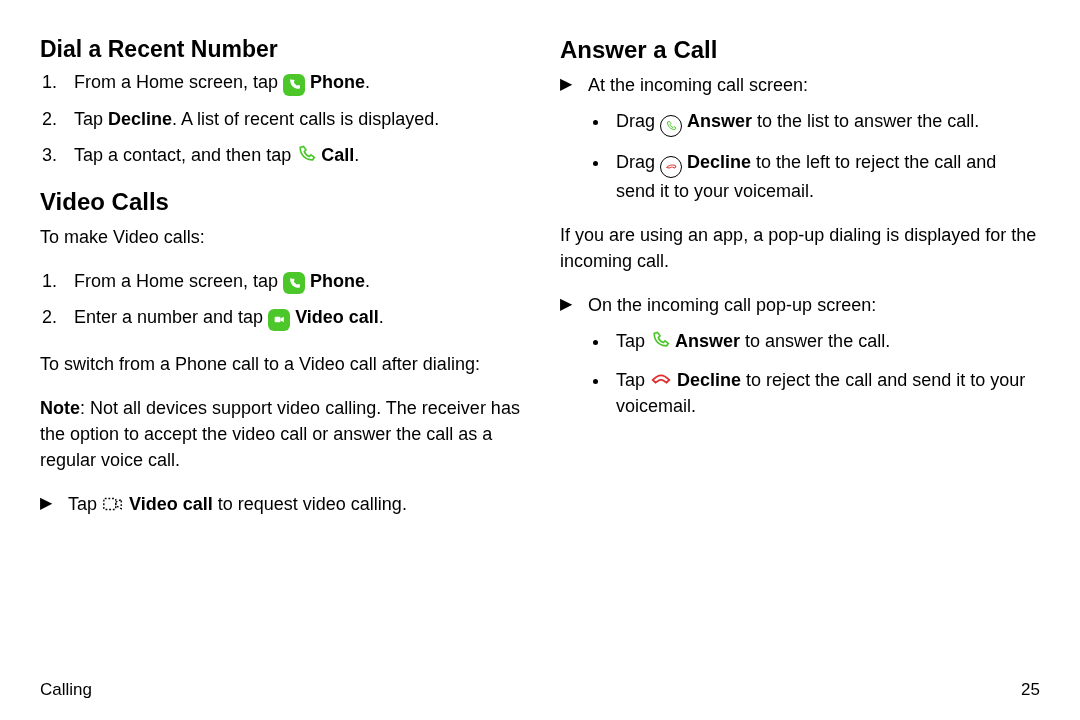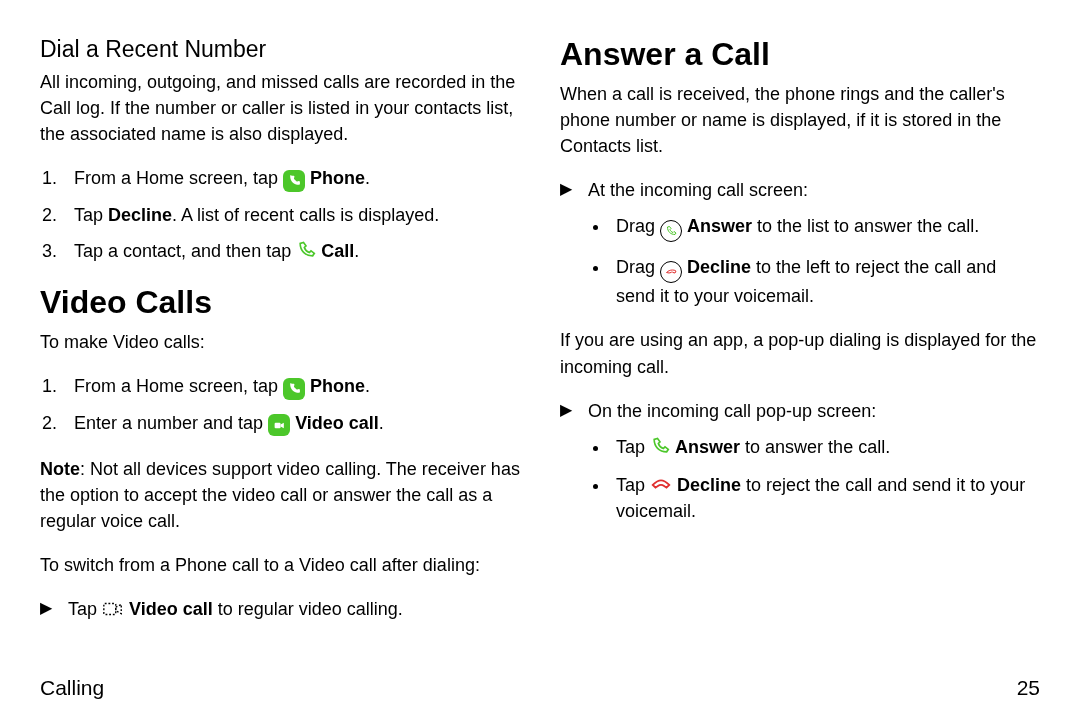--- a/index.html
+++ b/index.html
@@ -17,25 +17,25 @@
       display: flex;
       gap: 40px;
       flex: 1;
     }
     .col {
       flex: 1;
       min-width: 0;
     }
     h2 {
       font-size: 23px;
-      font-weight: normal;
+      font-weight: bold;
       margin-bottom: 6px;
     }
     h1 {
-      font-size: 32px;
+      font-size: 24px;
       font-weight: bold;
       margin-bottom: 8px;
     }
     p, li {
       font-size: 18px;
       line-height: 1.45;
     }
     p { margin-bottom: 18px; }
     ol {
       margin-bottom: 20px;
@@ -105,34 +105,33 @@
     }
     .icon-decline-red svg { width: 22px; height: 22px; fill: none; stroke: #e03030; stroke-width: 2; }
     .icon-videocall-outline {
       display: inline-flex;
       vertical-align: -3px;
     }
     .icon-videocall-outline svg { width: 22px; height: 18px; fill: none; stroke: #000; stroke-width: 1.5; stroke-dasharray: 2 2; }
     .footer {
       display: flex;
       justify-content: space-between;
-      font-size: 21px;
+      font-size: 17px;
       color: #000;
       margin-top: 12px;
     }
     .h1-spacer { margin-top: 20px; }
   </style>
 </head>
 <body>
 
 <div class="content">
   <div class="col">
 
     <h2>Dial a Recent Number</h2>
-    <p>All incoming, outgoing, and missed calls are recorded in the Call log. If the number or caller is listed in your contacts list, the associated name is also displayed.</p>
 
     <ol>
       <li>
         <span>From a Home screen, tap </span>
         <span class="icon-pill">
             <svg viewBox="0 0 24 24">
               <path d="M6 2c-1 0-2 1-2 2 0 9 7 16 16 16 1 0 2-1 2-2v-3c0-1-1-2-2-2l-3 1c-1 0-1 0-2-1l-3-3c-1-1-1-1-1-2l1-3c0-1-1-2-2-2H6z"></path>
             </svg>
           </span>
         <span class="bold">Phone</span><span>.</span>
@@ -168,47 +167,46 @@
         <span>Enter a number and tap </span>
         <span class="icon-pill">
             <svg viewBox="0 0 24 24">
               <rect x="3" y="7" width="11" height="10" rx="2"></rect>
               <path d="M14 10l6-3v10l-6-3z"></path>
             </svg>
           </span>
         <span class="bold">Video call</span><span>.</span>
       </li>
     </ol>
+
+    <p>To switch from a Phone call to a Video call after dialing:</p>
 
     <p>
       <span class="bold">Note</span><span>: Not all devices support video calling. The receiver has the option to accept the video call or answer the call as a regular voice call.</span>
     </p>
-
-    <p>To switch from a Phone call to a Video call after dialing:</p>
 
     <ul class="arrow">
       <li>
         <span class="arrow-marker">▶</span>
         <span>Tap </span>
         <span class="icon-videocall-outline">
             <svg viewBox="0 0 24 18">
               <rect x="2" y="3" width="13" height="12" rx="1"></rect>
               <path d="M15 7l6-3v10l-6-3z"></path>
             </svg>
           </span>
-        <span class="bold">Video call</span><span> to regular video calling.</span>
+        <span class="bold">Video call</span><span> to request video calling.</span>
       </li>
     </ul>
 
   </div>
 
   <div class="col">
 
     <h1>Answer a Call</h1>
-    <p>When a call is received, the phone rings and the caller's phone number or name is displayed, if it is stored in the Contacts list.</p>
 
     <ul class="arrow">
       <li>
         <span class="arrow-marker">▶</span>
         <span>At the incoming call screen:</span>
         <ul class="dots">
           <li>
             <span>Drag </span>
             <span class="icon-circle">
                 <svg class="green" viewBox="0 0 24 24">

